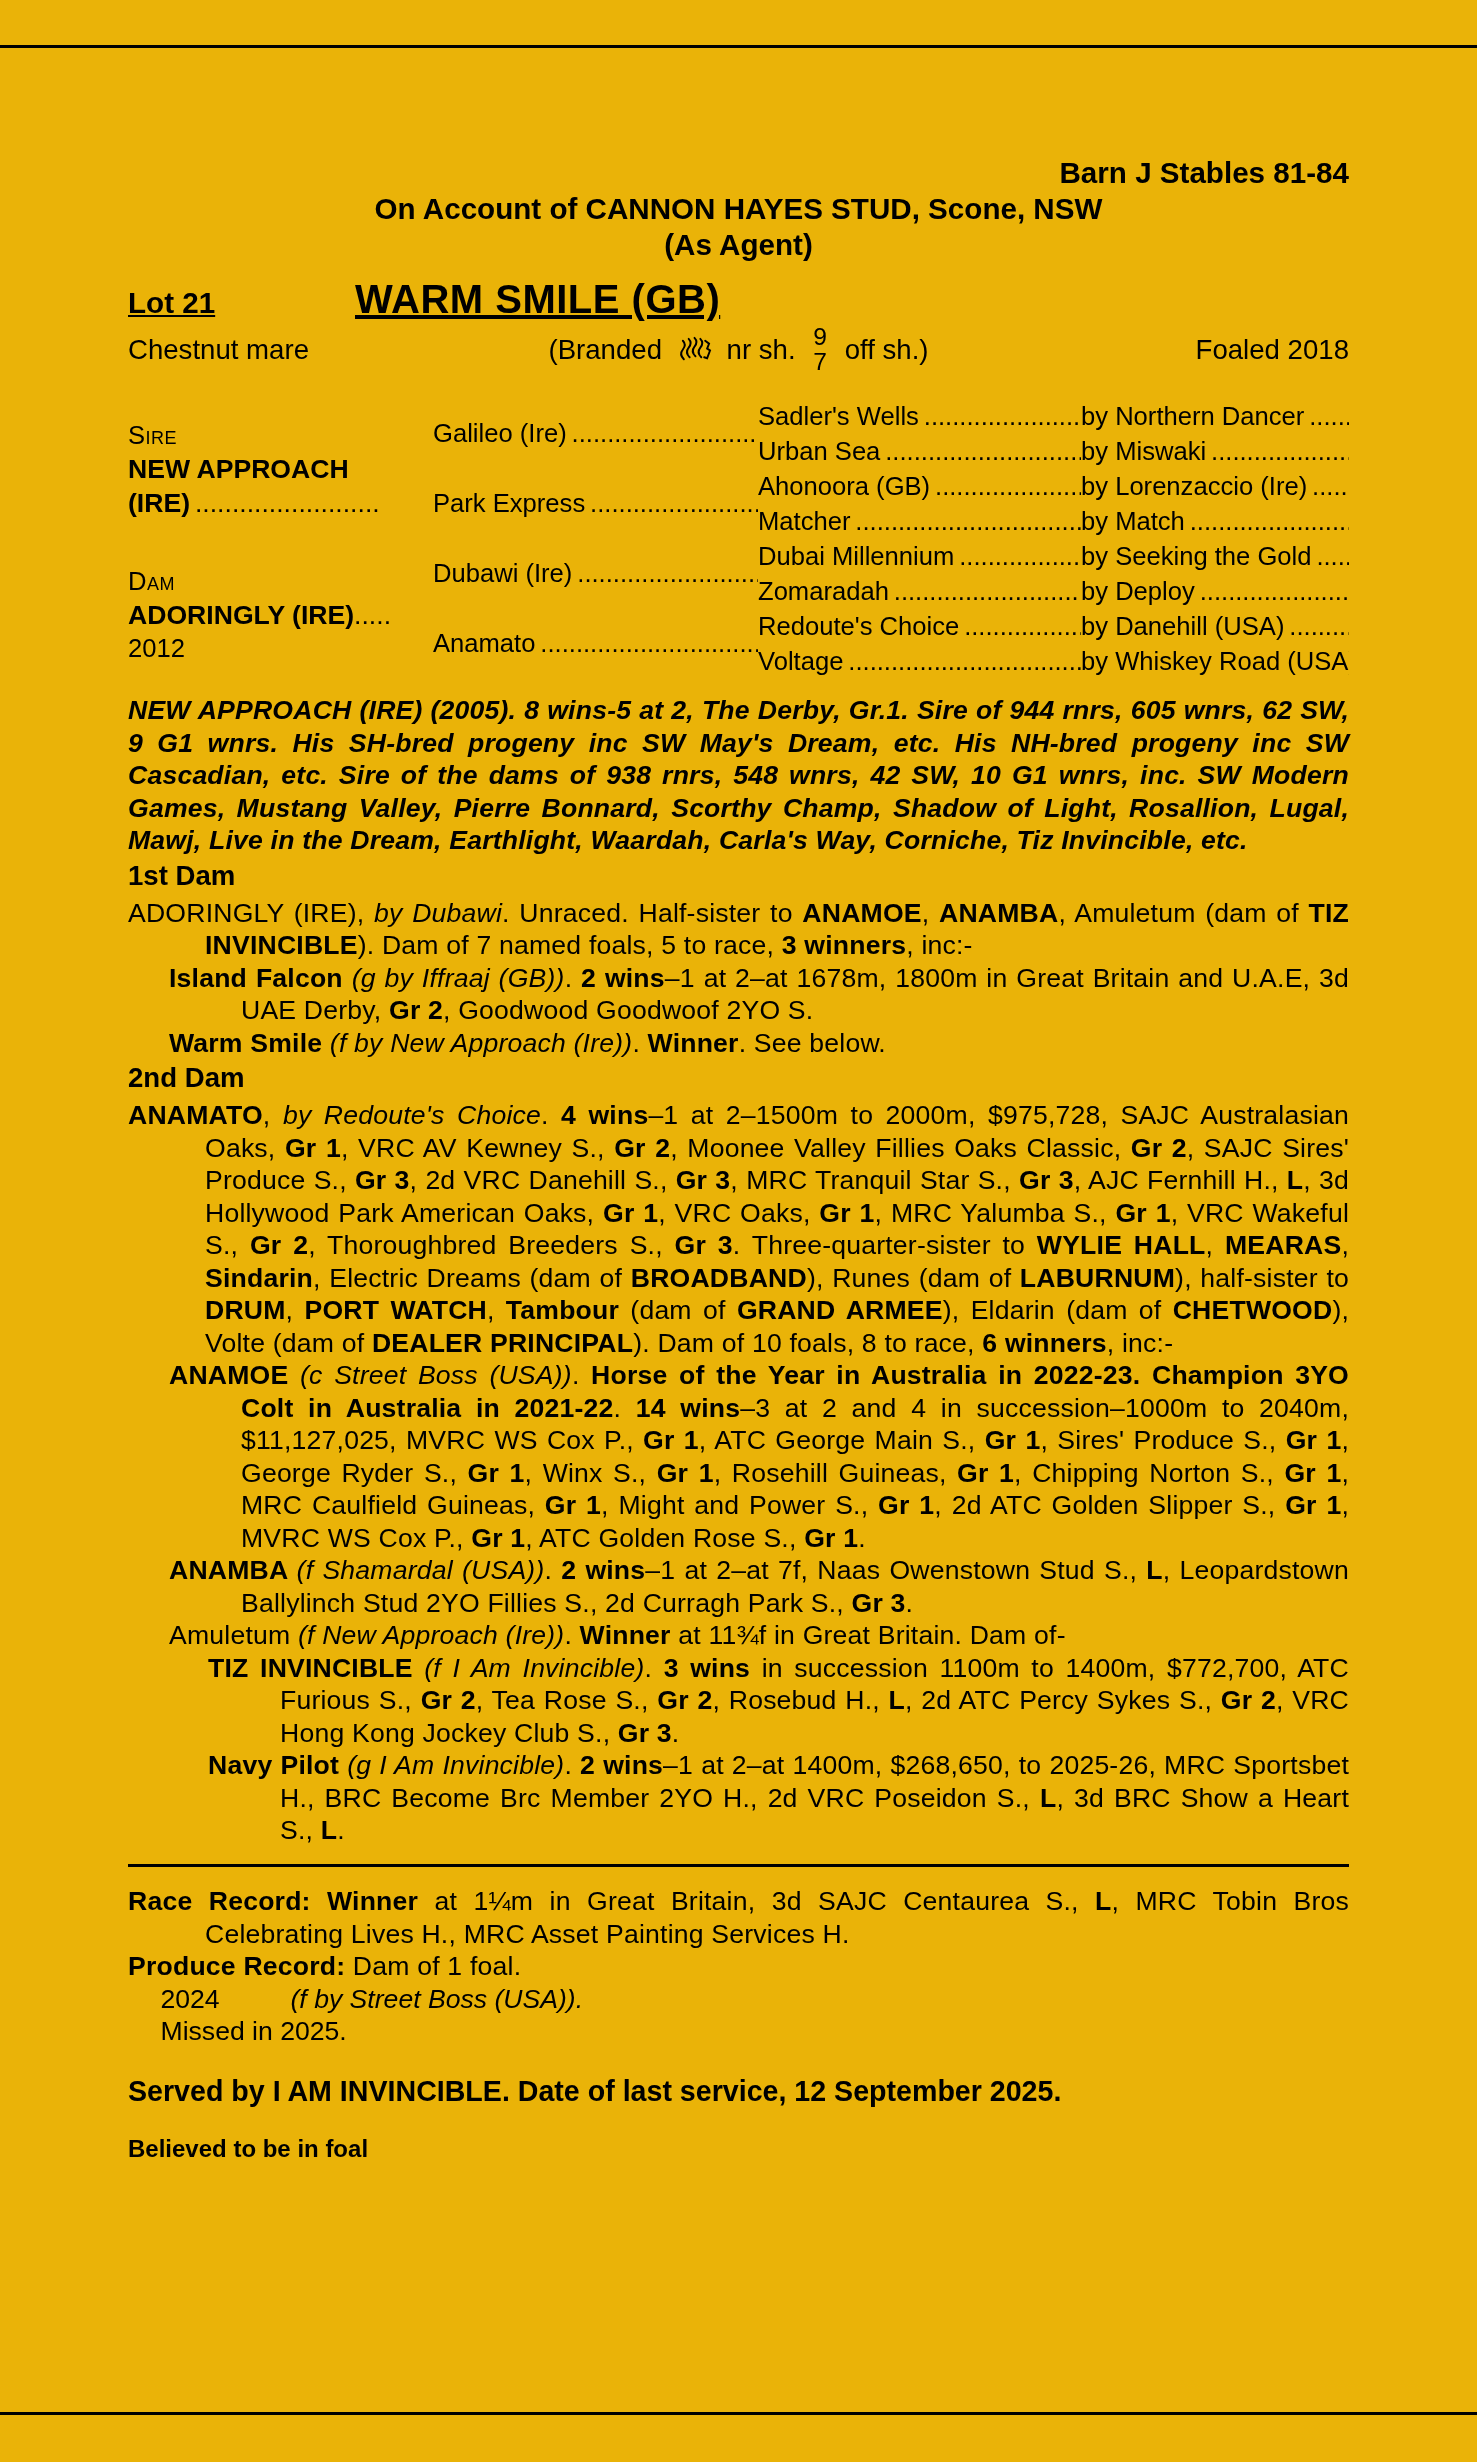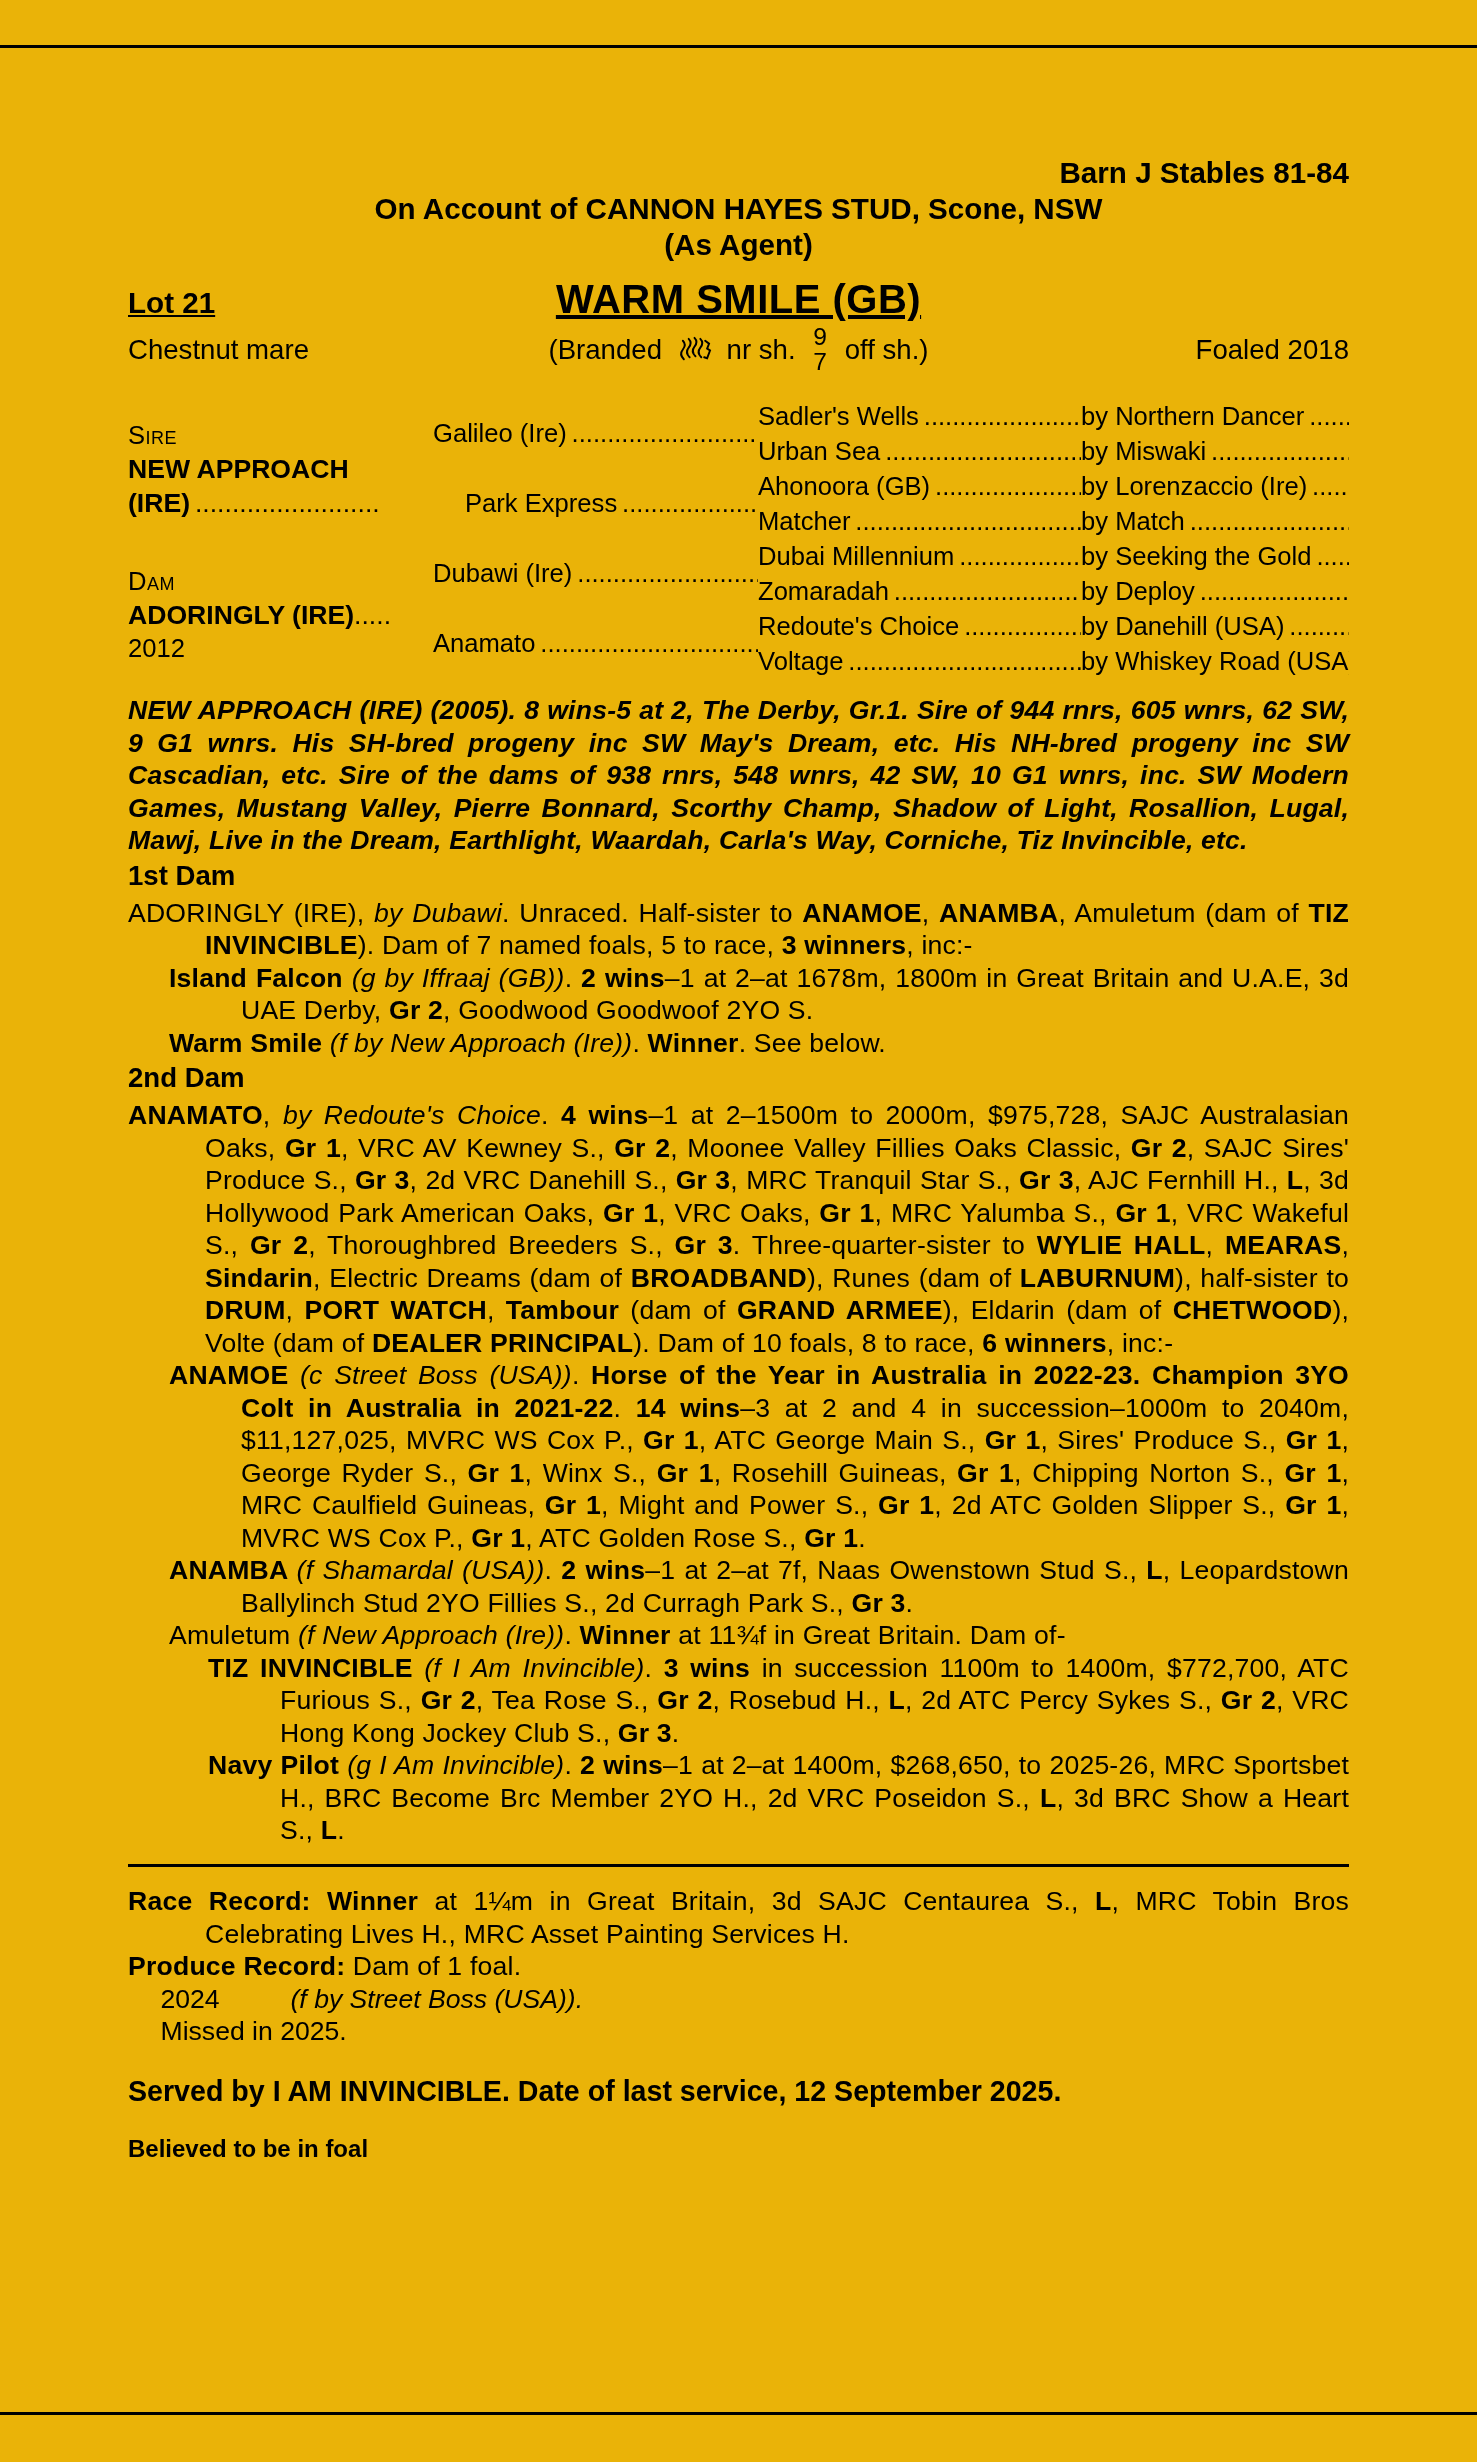--- a/index.html
+++ b/index.html
@@ -9,35 +9,35 @@
   .rule-top{top:45px;}
   .rule-bottom{top:2412px;}
   .content{position:absolute;left:128px;top:0;width:1221px;padding-top:155px;}
 
   
   .hdr-line{font-weight:bold;font-size:29.6px;line-height:36px;}
   .hdr-barn{text-align:right;}
   .hdr-center{text-align:center;}
   .row-title{display:grid;grid-template-columns:227px 1fr 227px;align-items:baseline;margin-top:13.8px;text-decoration:underline;}
   .lot{font-weight:bold;font-size:29.6px;}
-  .title{font-weight:bold;font-size:40px;text-align:center;letter-spacing:0.5px;}
+  .title{font-weight:bold;font-size:40px;text-align:left;letter-spacing:0.5px;}
   .row-info{display:grid;grid-template-columns:256px 1fr 256px;align-items:center;margin-top:2px;
             font-size:27.6px;line-height:33px;}
   .info-right{text-align:right;}
   .branded{display:flex;justify-content:center;align-items:center;gap:11.8px;}
   .frac{display:inline-flex;flex-direction:column;align-items:center;font-size:24.6px;line-height:25.6px;margin:0 5.9px;}
   .brand-svg{display:inline-block;margin:0 2px;}
 
   
   .ped{display:grid;grid-template-columns:305px 325px 323px 268px;grid-auto-rows:35px;
        font-size:25.6px;margin-top:23.6px;}
   .pcell{display:flex;align-items:center;overflow:hidden;white-space:nowrap;}
   .leader{flex:1 1 auto;overflow:hidden;white-space:nowrap;margin-left:4.9px;}
   .gc2{grid-column:2;} .gc3{grid-column:3;} .gc4{grid-column:4;}
-  .g2a{grid-row:1/3;} .g2b{grid-row:3/5;margin-left:32px;} .g2c{grid-row:5/7;} .g2d{grid-row:7/9;}
+  .g2a{grid-row:1/3;} .g2b{grid-row:3/5;} .g2c{grid-row:5/7;} .g2d{grid-row:7/9;}
   .gr1{grid-row:1;} .gr2{grid-row:2;} .gr3{grid-row:3;} .gr4{grid-row:4;}
   .gr5{grid-row:5;} .gr6{grid-row:6;} .gr7{grid-row:7;} .gr8{grid-row:8;}
   .c1{grid-column:1;grid-row:1/9;position:relative;}
   .c1 .line{position:absolute;left:0;white-space:nowrap;line-height:31.5px;}
   .scaps{font-variant:small-caps;letter-spacing:0.5px;}
   .p-sire-label{top:21.7px;left:35px;}
   .p-sire-name{top:55px;font-weight:bold;font-size:26.6px;}
   .p-sire-name2{top:89px;font-weight:bold;font-size:26.6px;display:flex;width:251px;}
   .p-dam-label{top:167px;left:35px;text-align:right;}
   .p-dam-name{top:201px;font-weight:bold;font-size:26.6px;}

